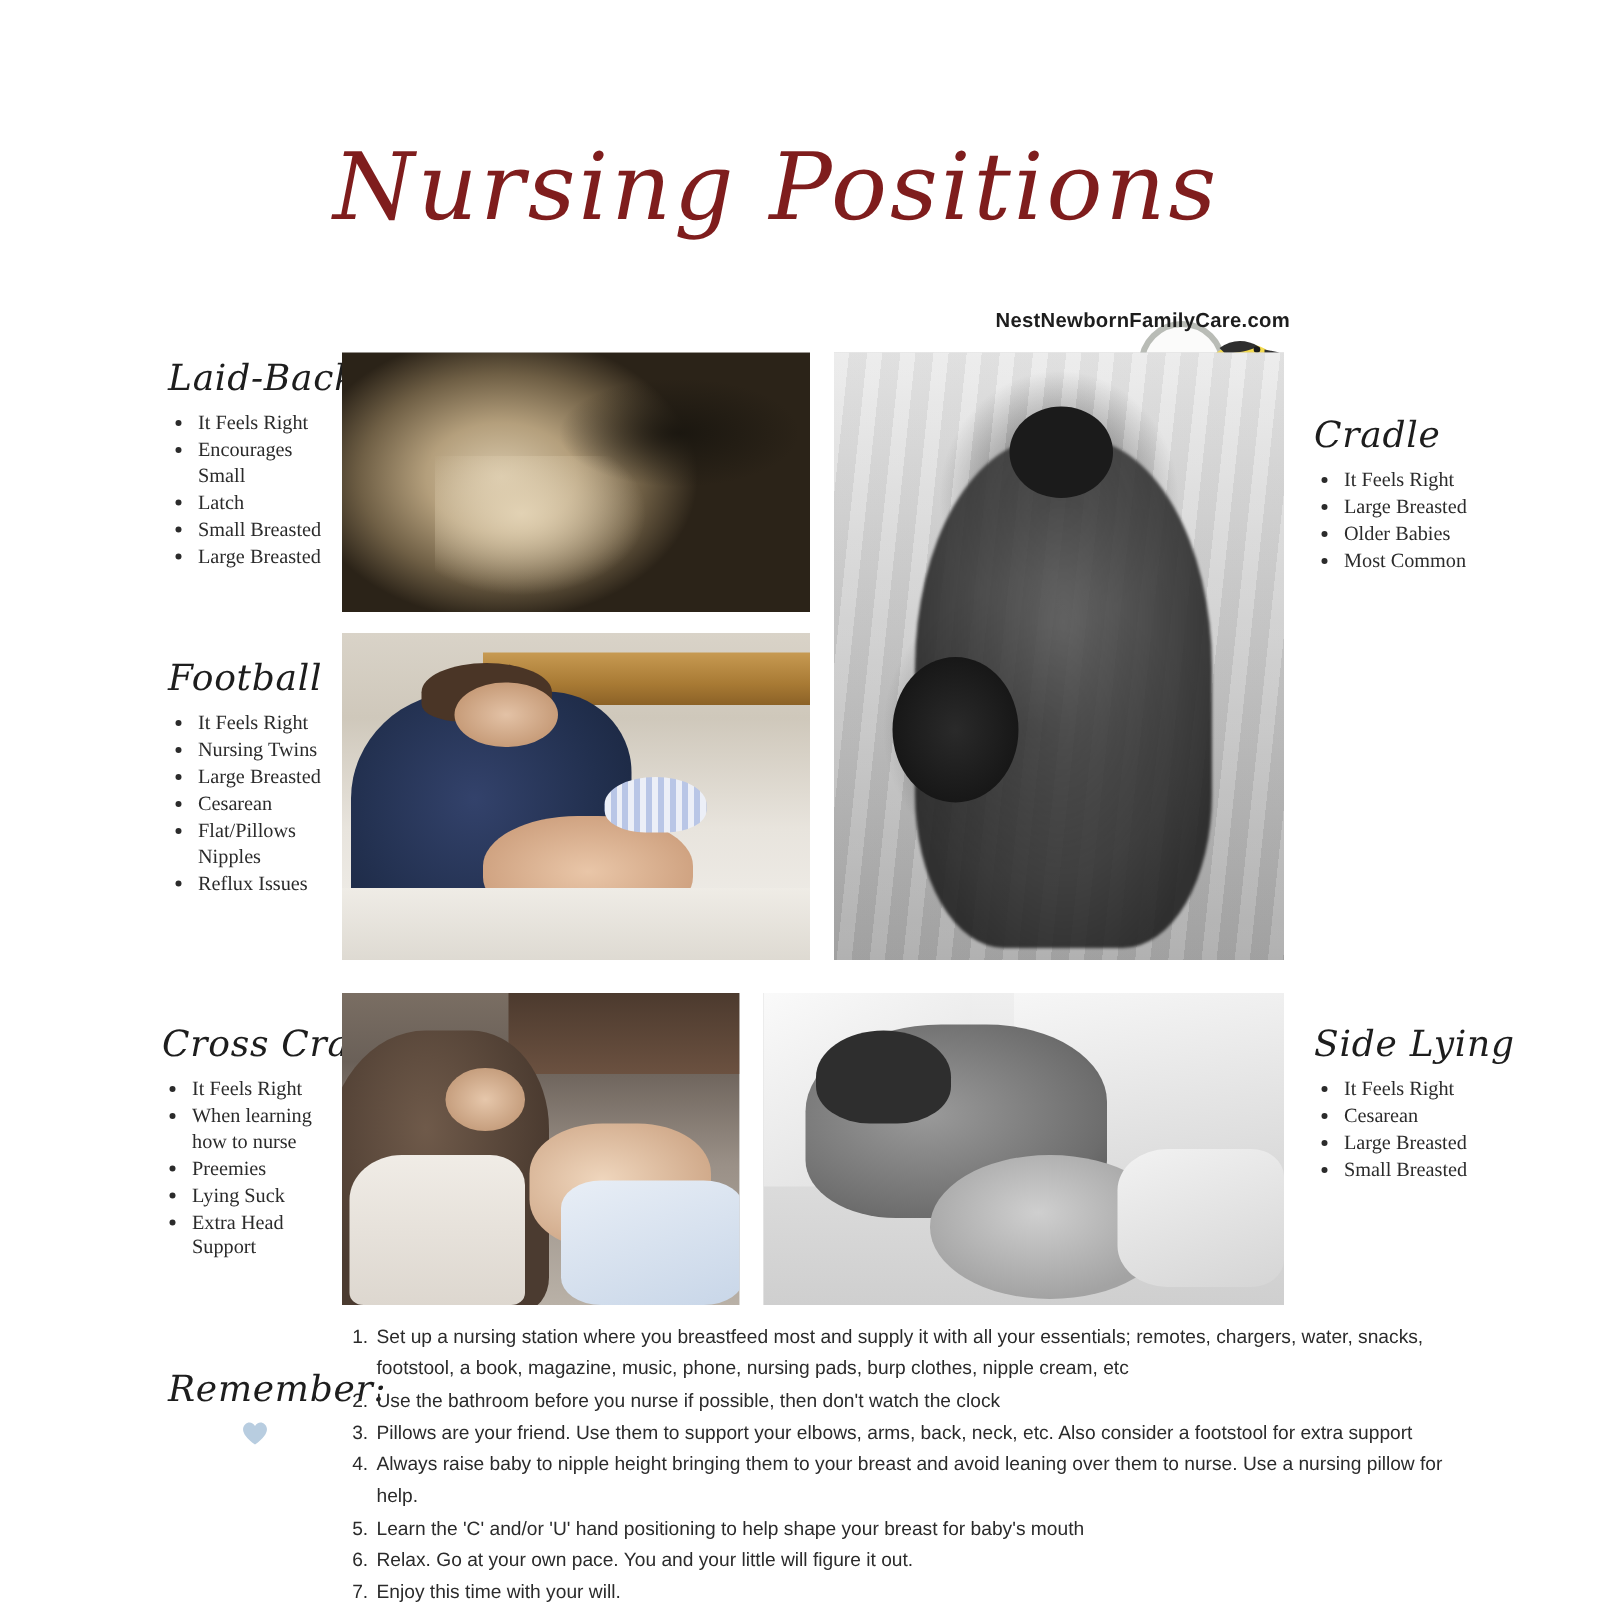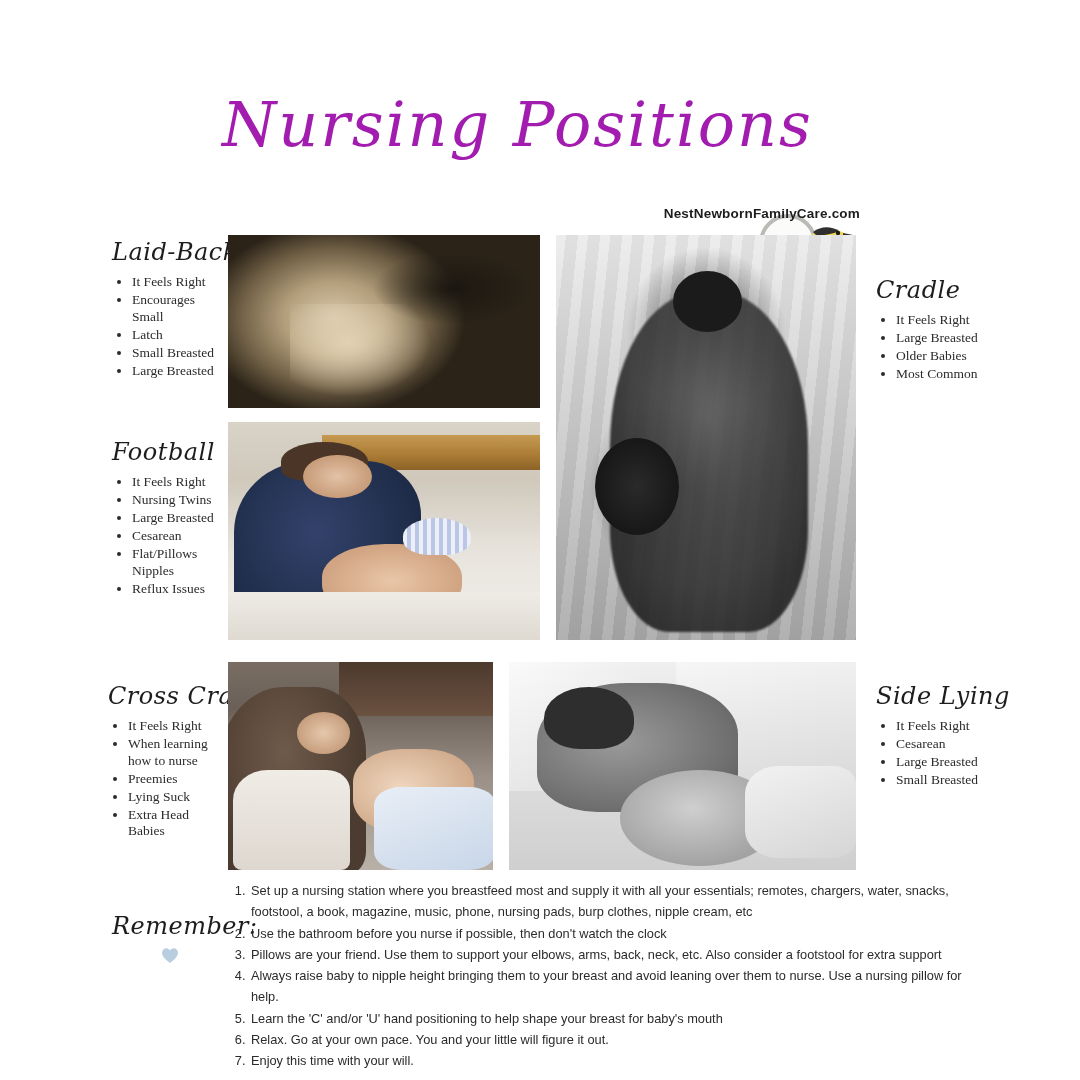--- a/index.html
+++ b/index.html
@@ -28,21 +28,21 @@
   .title {
     position: absolute;
     left: 222px;
     top: 0px;
     width: 560px;
     font-family: "DejaVu Serif", serif;
     font-style: italic;
     font-weight: 400;
     font-size: 62px;
     letter-spacing: 2px;
-    color: #a21caf;
+    color: #7f1d1d;
     white-space: nowrap;
   }
   .logo-wrap {
     position: absolute;
     left: 757px;
     top: 120px;
     width: 104px;
     height: 72px;
   }
   .logo-ring {
@@ -380,21 +380,21 @@
   </div>
 </div>
 
 <div class="block" style="left:108px; top:682px; width:120px;">
   <div class="script">Cross Cradle</div>
   <ul class="pos-list">
     <li>It Feels Right</li>
     <li>When learning how to nurse</li>
     <li>Preemies</li>
     <li>Lying Suck</li>
-    <li>Extra Head Babies</li>
+    <li>Extra Head Support</li>
   </ul>
 </div>
 
 <div class="photo ph4" style="left:228px; top:662px; width:265px; height:208px;">
   <div class="ph-inner">
     <div class="bench"></div>
     <div class="mom4"></div>
     <div class="face4"></div>
     <div class="white4"></div>
     <div class="baby4"></div>

